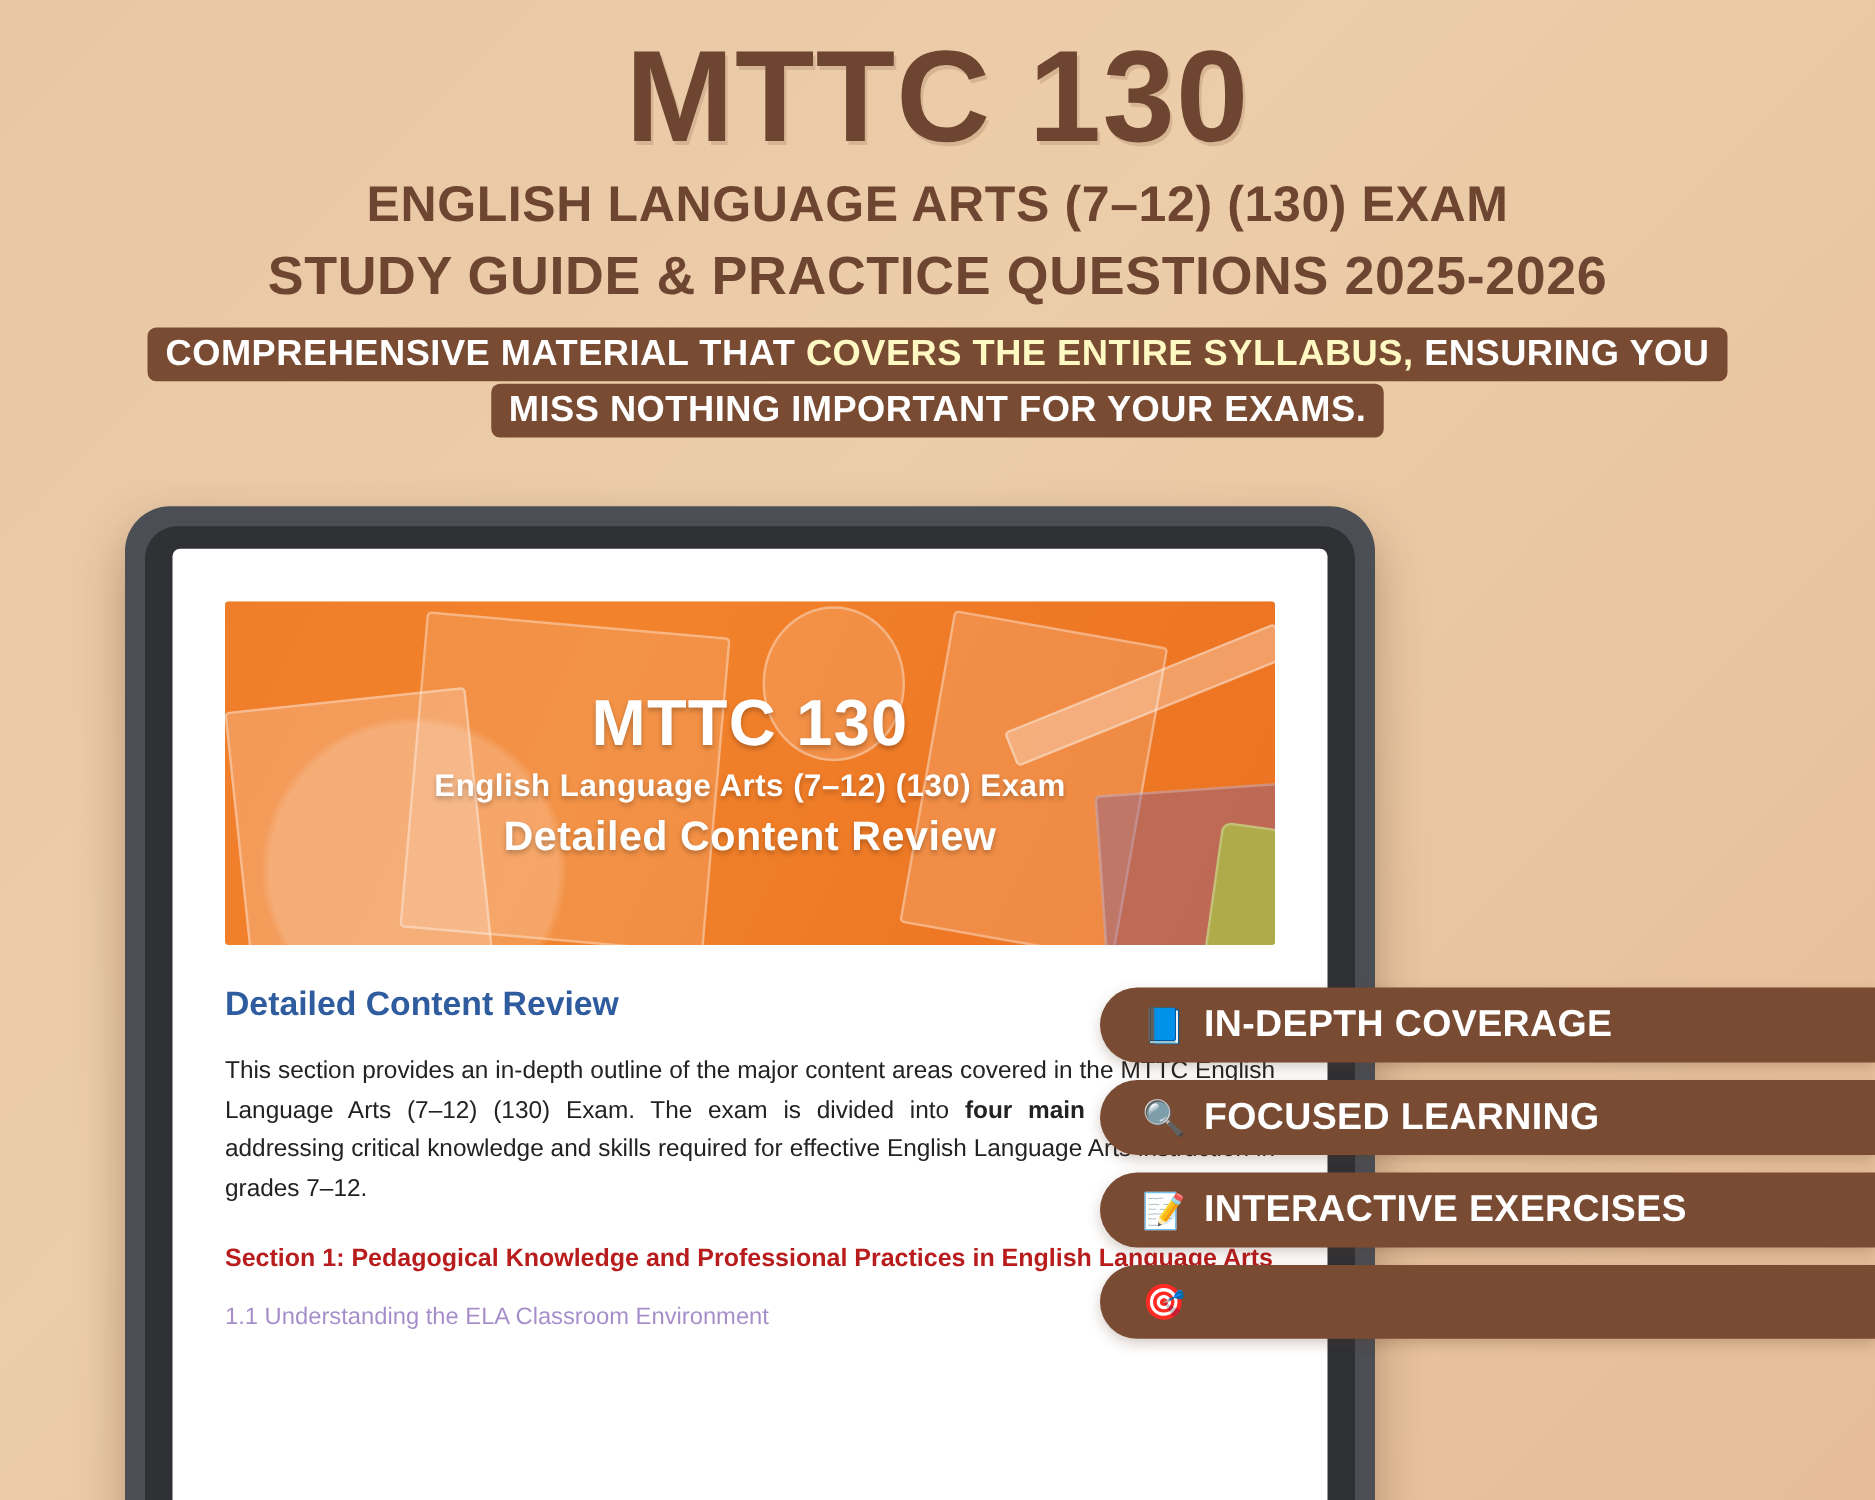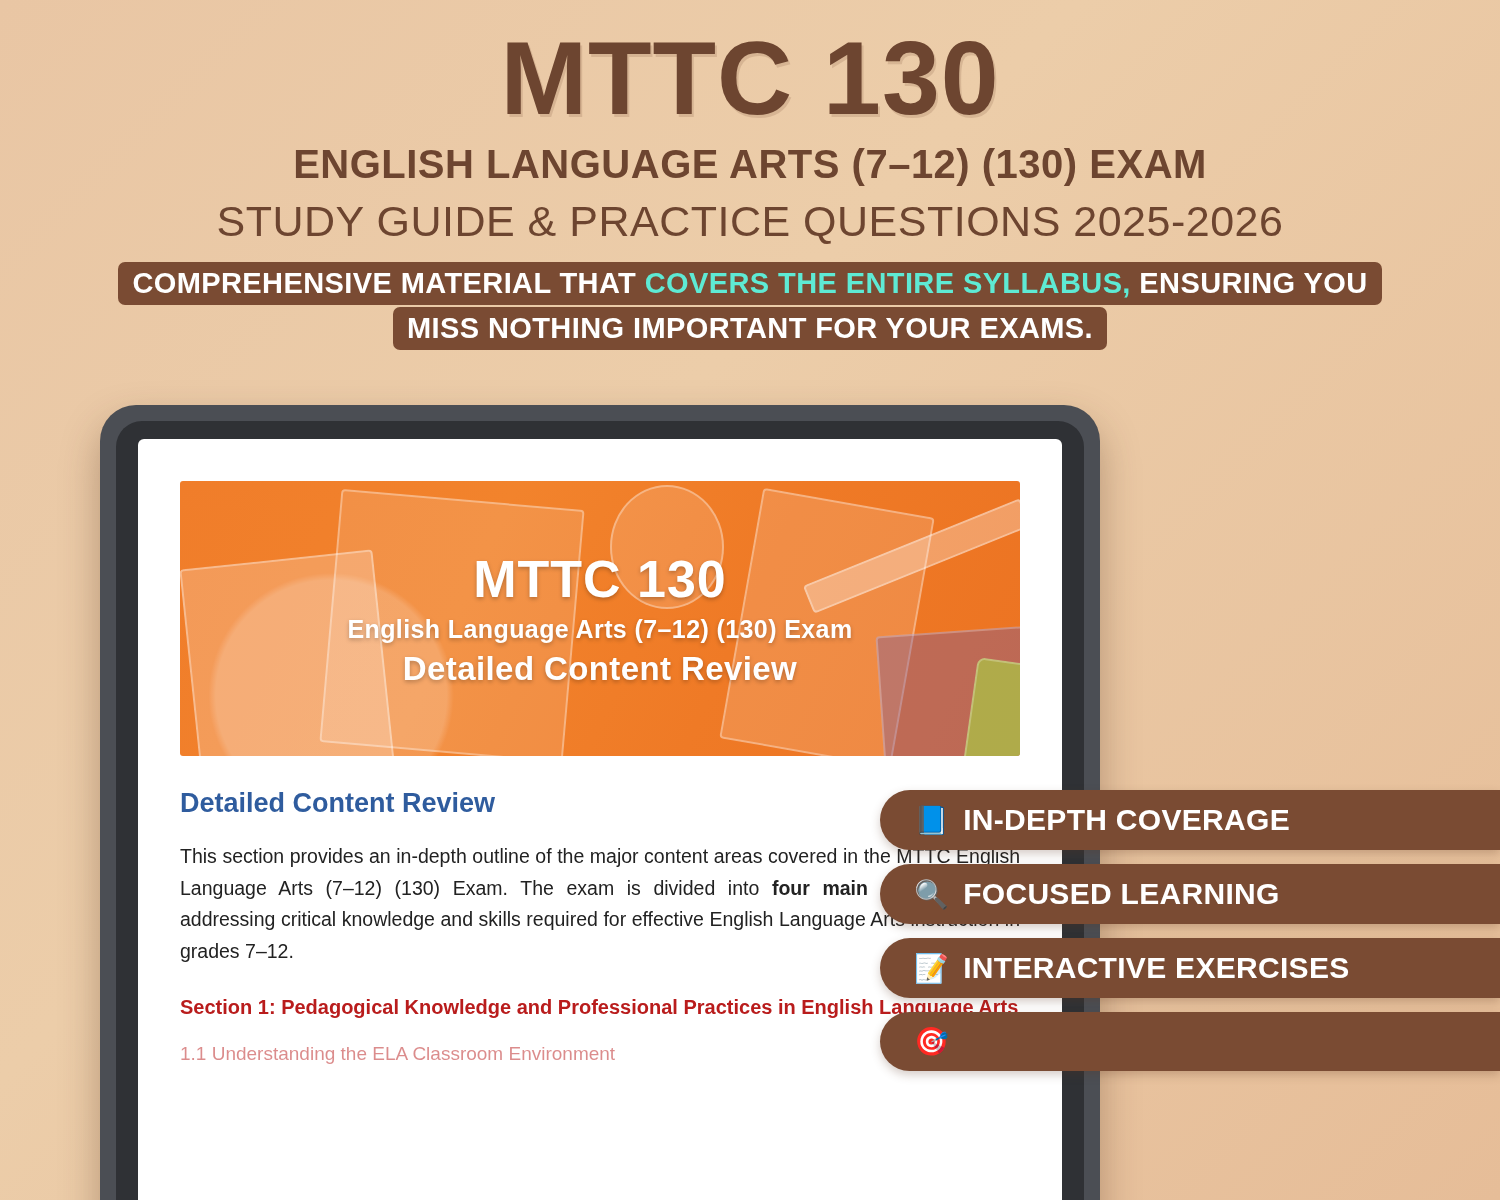--- a/index.html
+++ b/index.html
@@ -34,21 +34,21 @@
   .sub-title-1 {
     font-size: 40px;
     font-weight: bold;
     color: #6d4530;
     letter-spacing: 0.5px;
     margin: 12px 0 0 0;
     text-transform: uppercase;
   }
   .sub-title-2 {
     font-size: 43px;
-    font-weight: normal;
+    font-weight: bold;
     color: #6d4530;
     letter-spacing: 0.5px;
     margin: 10px 0 0 0;
     text-transform: uppercase;
   }
   .banner {
     margin-top: 16px;
     display: flex;
     flex-direction: column;
     align-items: center;
@@ -59,21 +59,21 @@
     font-size: 29px;
     font-weight: bold;
     letter-spacing: 0.4px;
     padding: 5px 14px;
     border-radius: 7px;
     text-transform: uppercase;
     display: inline-block;
     white-space: nowrap;
   }
   .banner-line.second { margin-top: 2px; }
-  .hl { color: #5eead4; }
+  .hl { color: #fef9c3; }
 
   
   .tablet {
     position: absolute;
     left: 100px;
     top: 405px;
     width: 1000px;
     height: 850px;
     background: #4b4e54;
     border-radius: 36px 36px 26px 26px;
@@ -156,21 +156,21 @@
   .doc-h3 {
     font-size: 20px;
     font-weight: bold;
     color: #b91c1c;
     line-height: 1.6;
     text-align: justify;
     margin: 0 0 20px 0;
   }
   .doc-faded {
     font-size: 19px;
-    color: #b91c1c;
+    color: #4c1d95;
     opacity: 0.5;
   }
 
   
   .pills {
     position: absolute;
     right: 0;
     top: 790px;
     width: 620px;
   }

